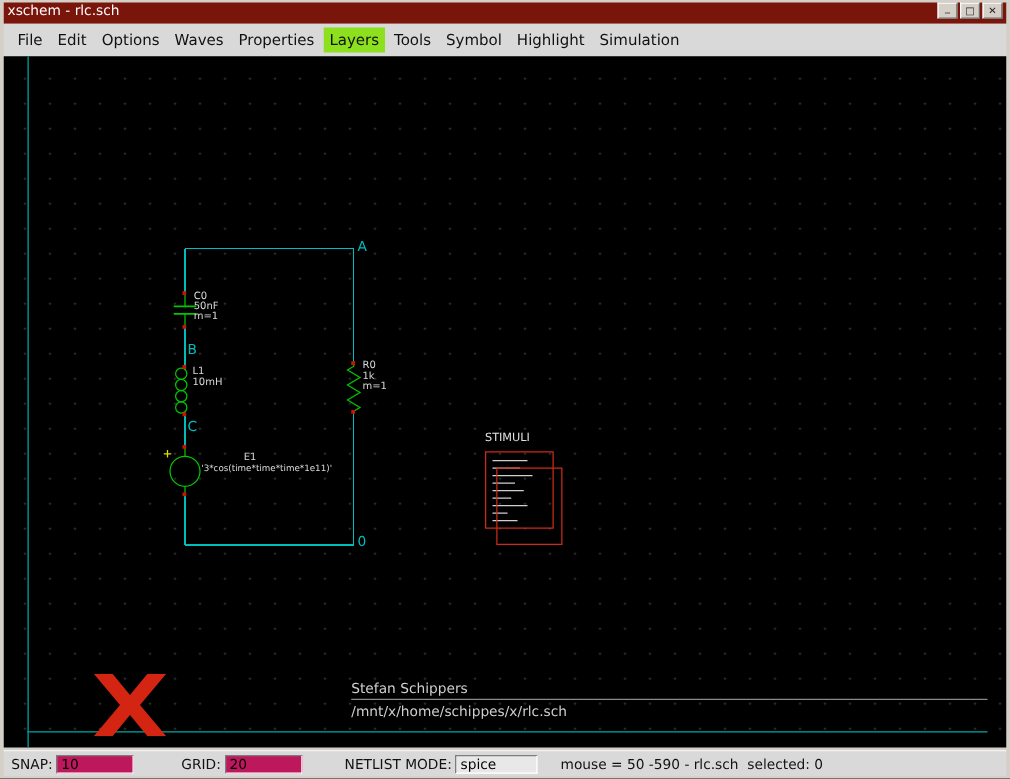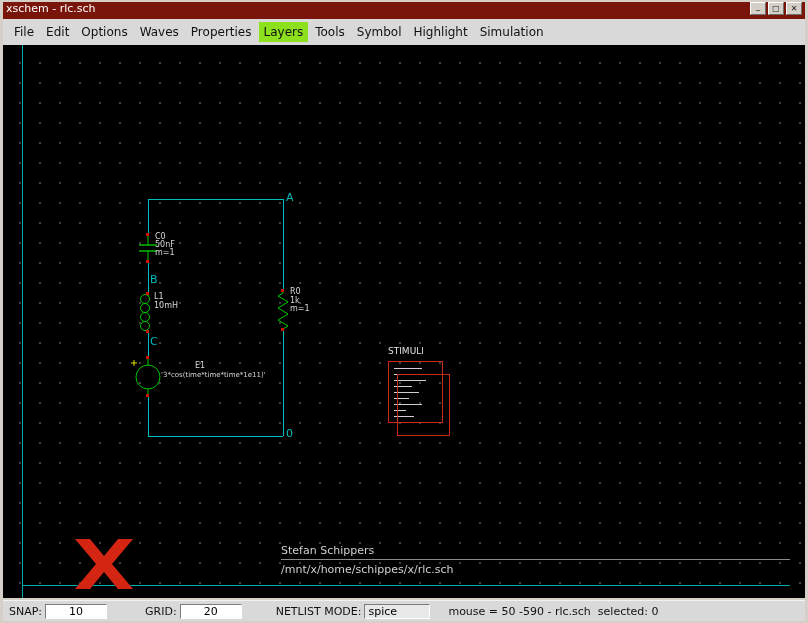--- a/index.html
+++ b/index.html
@@ -59,21 +59,21 @@
   .tb-author { position:absolute; left:278px; top:499px; color:#cfcfcf; font-size:11px; }
   .tb-path   { position:absolute; left:278px; top:518px; color:#cfcfcf; font-size:11px; }
 
   
   .statusbar { position:absolute; left:3px; bottom:2px; right:3px; height:21px;
     background:#d9d9d9; border-top:1px solid #f2f2f2; display:flex; align-items:center;
     padding:0 6px; font-size:11px; color:#111; }
   .sb-label { margin-right:3px; white-space:nowrap; }
   .sb-input { height:15px; border:1px solid; border-color:#7d7d7d #fff #fff #7d7d7d;
     font-family:"DejaVu Sans", sans-serif; font-size:11px; padding:0 3px; }
-  .sb-green { background:#ffffff; width:62px;text-align:center; }
+  .sb-green { background:#be185d; width:62px; }
   .sb-white { background:#e8e8e8; width:66px; }
   .sb-gap { width:38px; }
   .sb-gap2 { width:34px; }
   .sb-status { margin-left:18px; white-space:pre; }
 </style>
 </head>
 <body>
 
 <div class="window">
 

